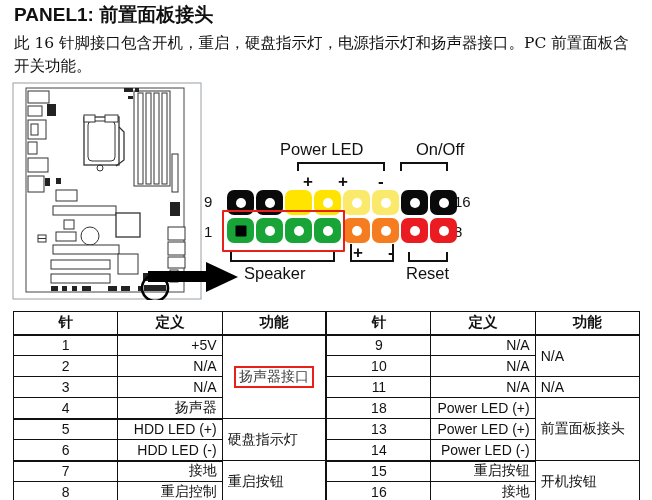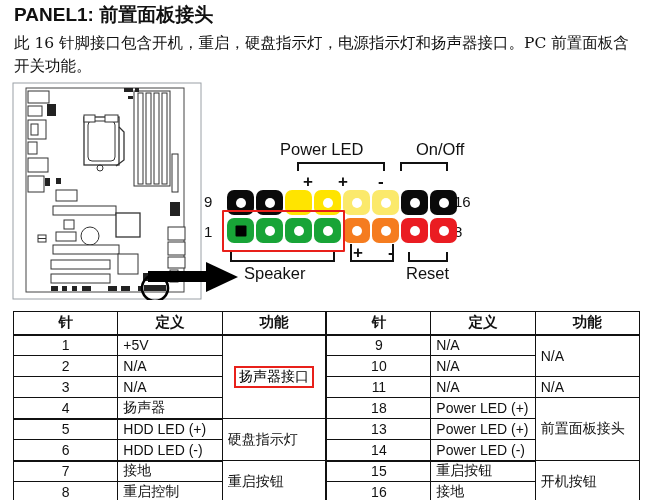--- a/index.html
+++ b/index.html
@@ -144,30 +144,30 @@
     font-weight: normal;
     color: #111;
   }
   #pintable .hdr {
     text-align: center;
     font-weight: bold;
     font-size: 14.5px;
     height: 23px;
   }
   #pintable .pinno { text-align: center; width: 46px; }
-  #pintable .def   { text-align: left;   width: 170px; }
+  #pintable .def   { text-align: right;   width: 170px; }
   #pintable .func  { text-align: left;   width: 100px; }
   #pintable .func.ctr { text-align: center; }
   #pintable .cjk { font-family: "DejaVu Sans", "Liberation Sans", sans-serif; }
 
   .redcell {
     display: inline-block;
     border: 2px solid #e8201a;
     padding: 0px 3px;
-    color: #000000;
+    color: #404040;
     text-align: right;
   }
   .thickbottom { border-bottom: 2.5px solid #111 !important; }
   .thickright  { border-right: 2.5px solid #111 !important; }
 </style>
 </head>
 <body>
 
 <div id="title">PANEL1: 前置面板接头</div>
 

